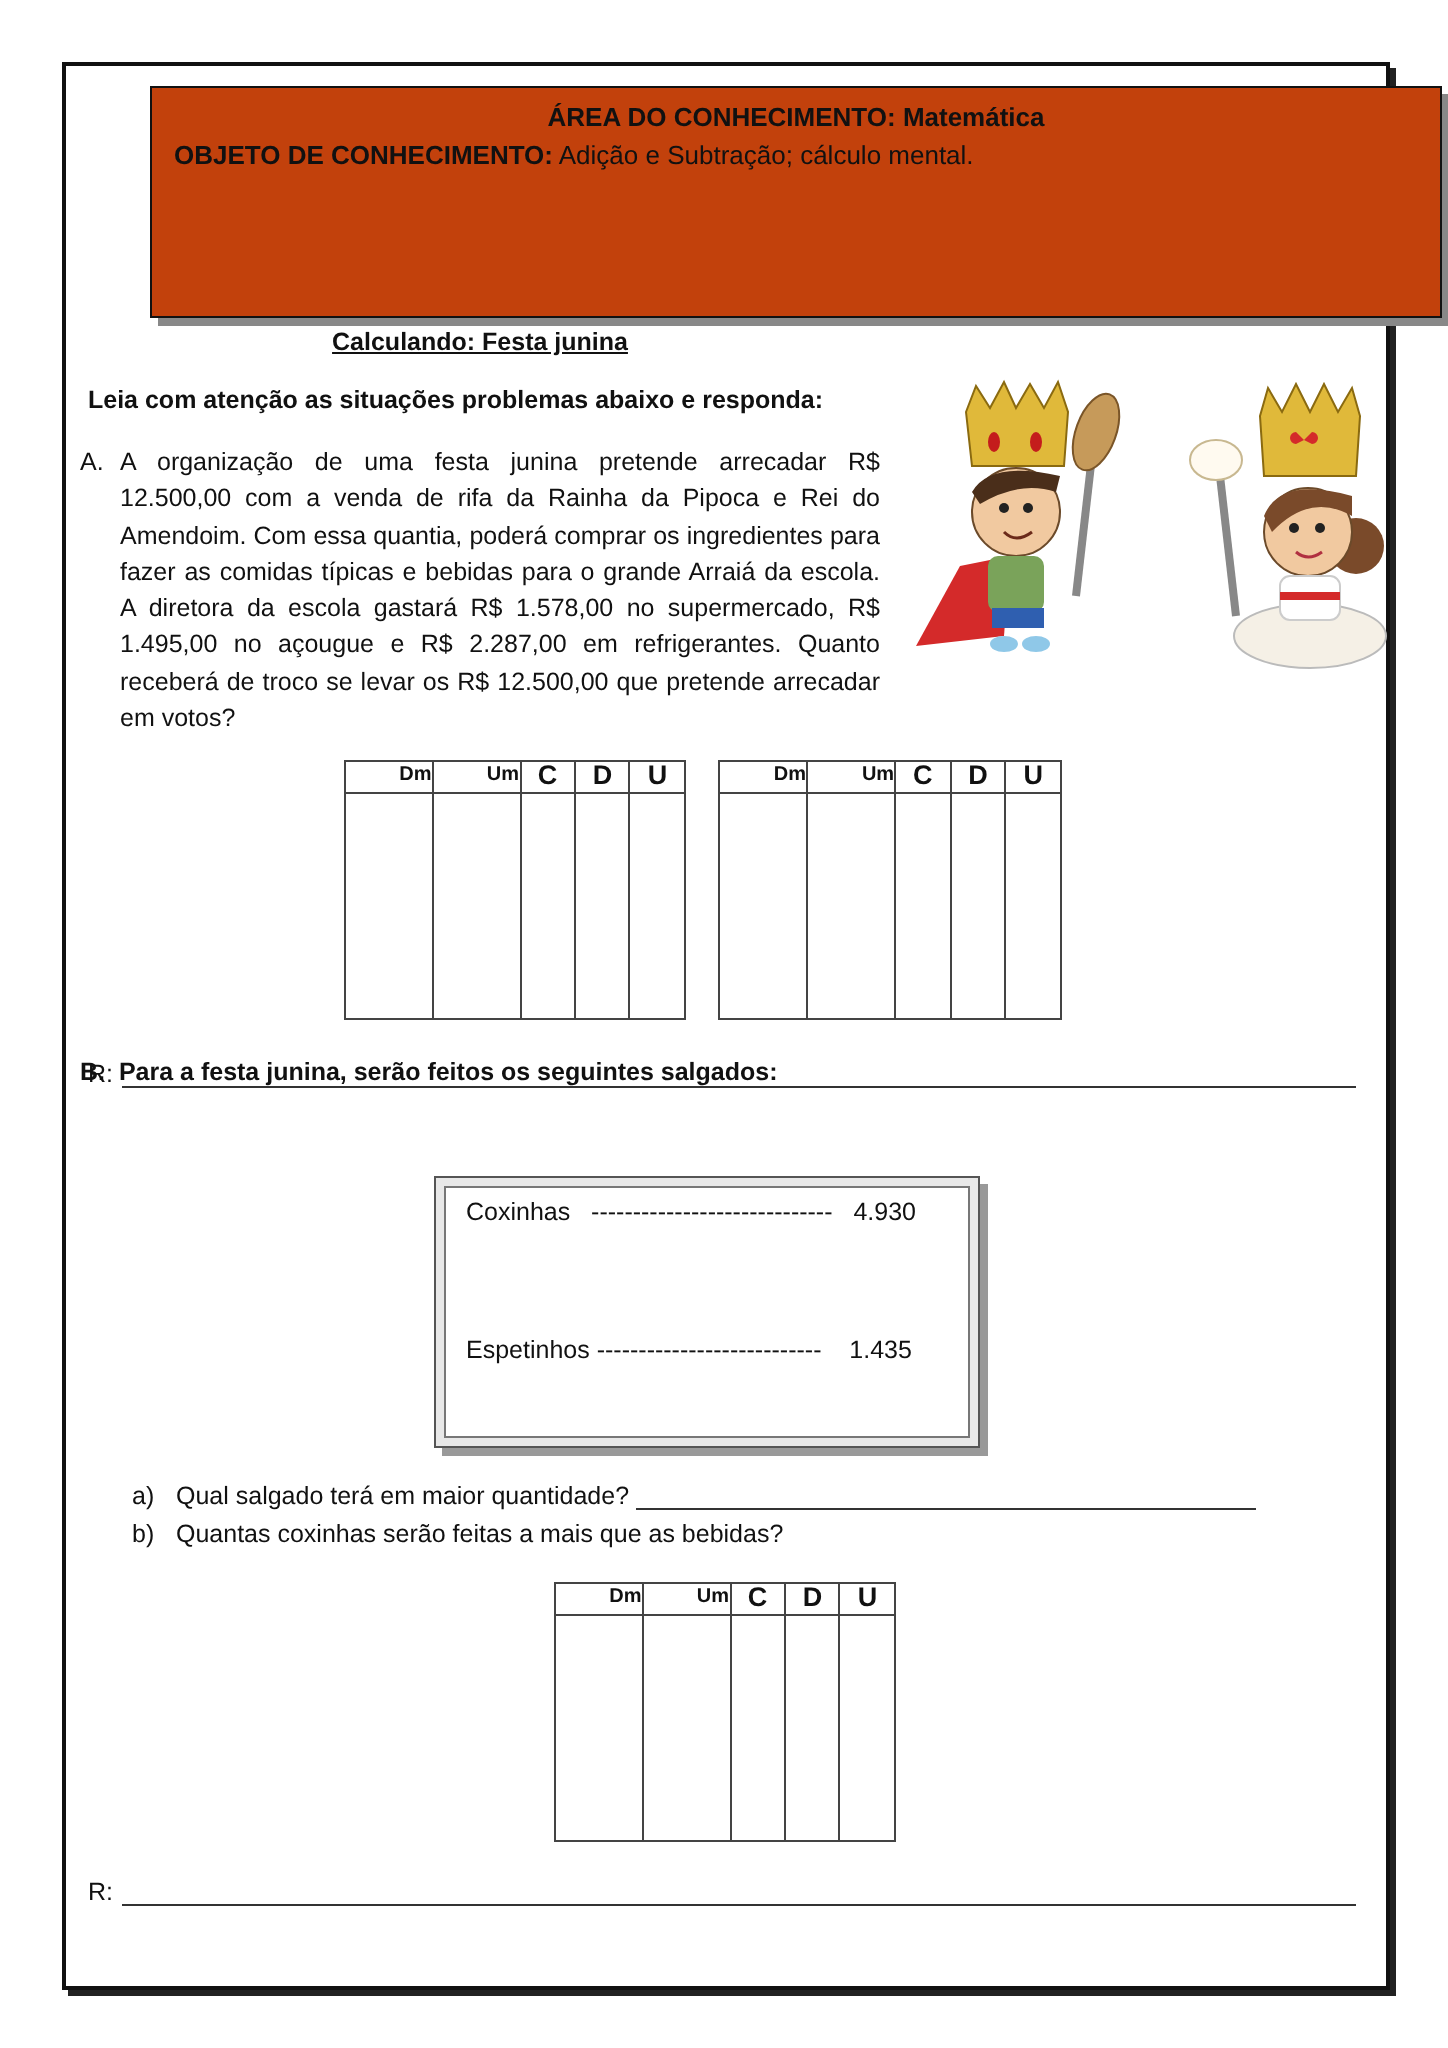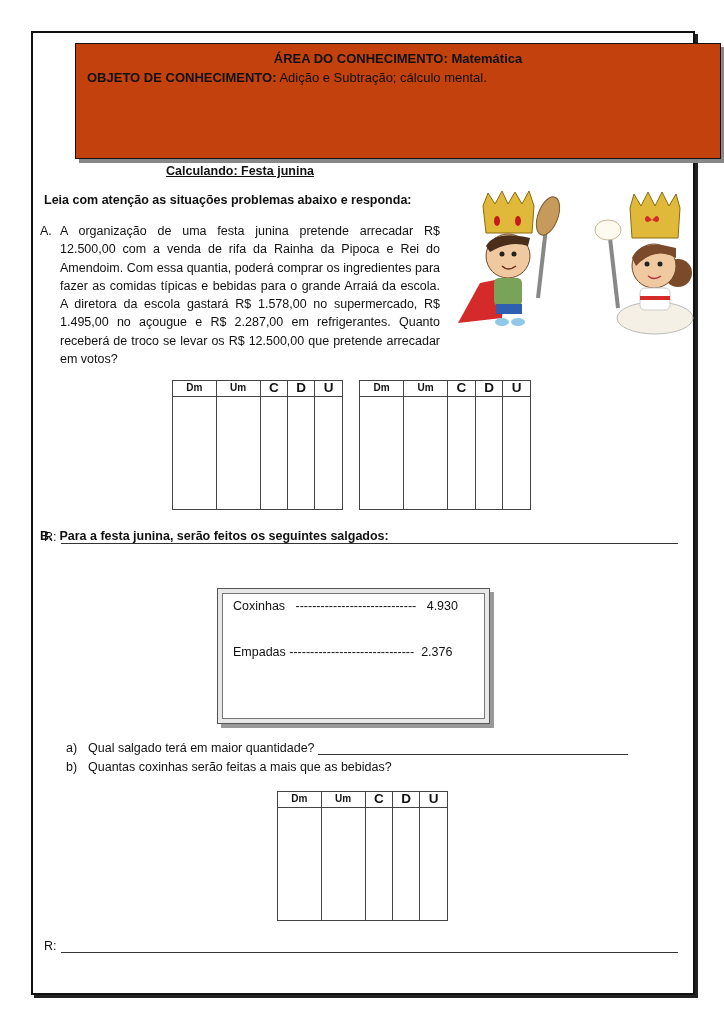--- a/index.html
+++ b/index.html
@@ -24,21 +24,21 @@
         line-height: 18.3px; text-align: justify; }
   .qa .marker { position: absolute; left: 0; top: 0; }
   .qa .text { margin-left: 20px; display: block; }
 
   .illustration { position: absolute; left: 450px; top: 188px; width: 245px; height: 150px; }
 
   .place-table { position: absolute; border-collapse: collapse; }
   .place-table th, .place-table td { border: 1px solid #444; padding: 0; }
   .place-table th { height: 15px; font-weight: bold; text-align: center; vertical-align: top;
                     line-height: 14px; }
-  .place-table th.small { font-size: 10px; }
+  .place-table th.small { font-size: 10px; text-align: right; }
   .place-table th.big { font-size: 13.5px; }
   .place-table td { height: 112px; }
 
   .answer-line { position: absolute; font-size: 12.5px; display: flex; align-items: flex-end; }
   .answer-line .rule { flex: 1; border-bottom: 1px solid #333; margin-left: 4px; height: 11px; }
 
   .qb { position: absolute; left: 40px; top: 529px; font-weight: bold; font-size: 12.5px; }
 
   .snack-box { position: absolute; left: 217px; top: 588px; width: 271px; height: 134px;
                border: 1px solid #555; background: #fff;
@@ -157,24 +157,24 @@
   <span>B.</span>&nbsp;
   <span>Para a festa junina, serão feitos os seguintes salgados:</span>
 </div>
 
 <div class="snack-box">
   <div class="snack-row" style="top:10px;">
     <span>Coxinhas</span>&nbsp;&nbsp;
     <span>-----------------------------</span>&nbsp;&nbsp;
     <span>4.930</span>
   </div>
-  <div class="snack-row" style="top:56px;">
-    <span>Empadas</span>
-    <span>------------------------------</span>&nbsp;
-    <span>2.376</span>
+  <div class="snack-row" style="top:79px;">
+    <span>Espetinhos</span>
+    <span>---------------------------</span>&nbsp;&nbsp;&nbsp;
+    <span>1.435</span>
   </div>
 </div>
 
 <div class="sub-q" style="top:741px;">
   <span class="letter">a)</span>
   <span>Qual salgado terá em maior quantidade?</span>
   <span class="rule" style="width:310px;"></span>
 </div>
 <div class="sub-q" style="top:760px;">
   <span class="letter">b)</span>

